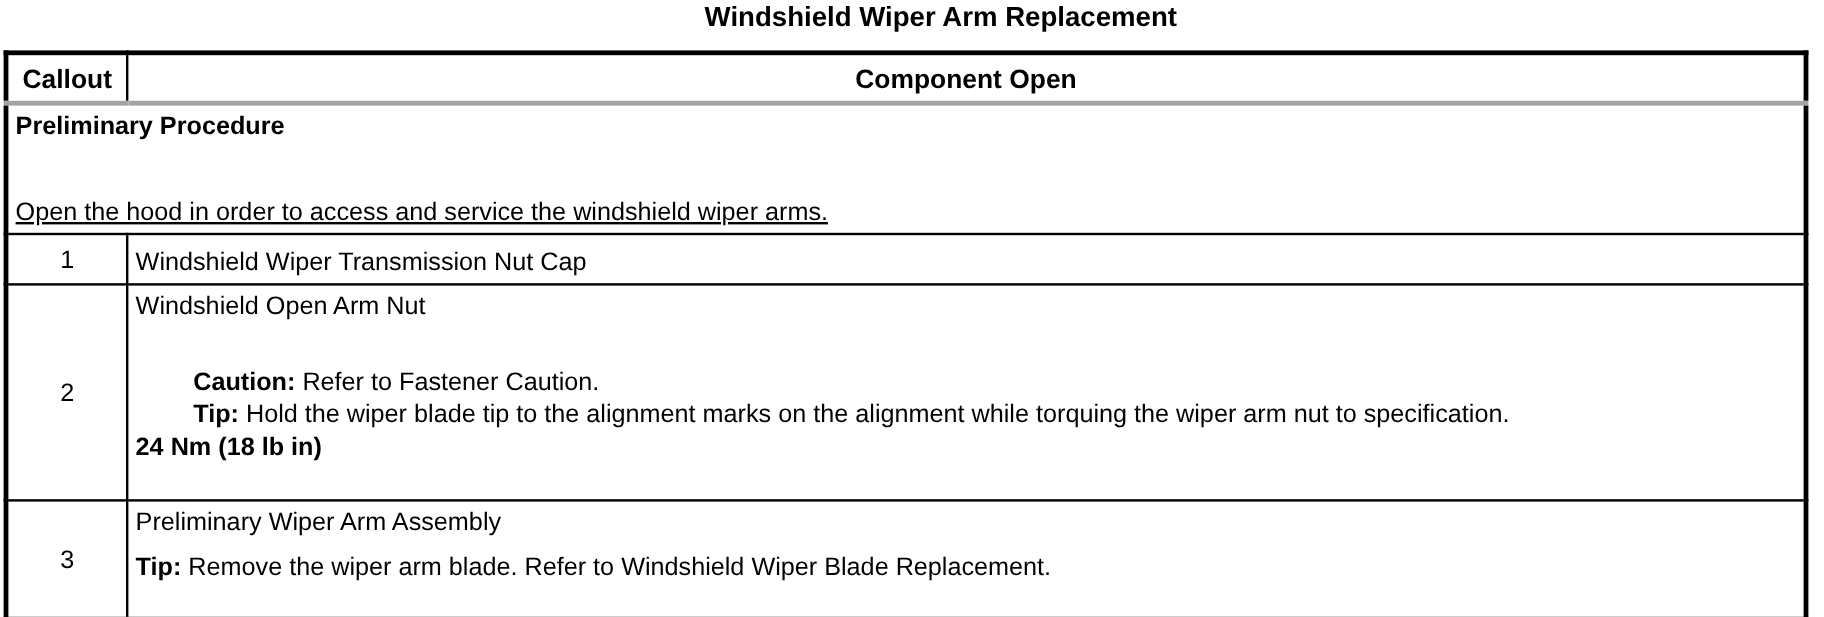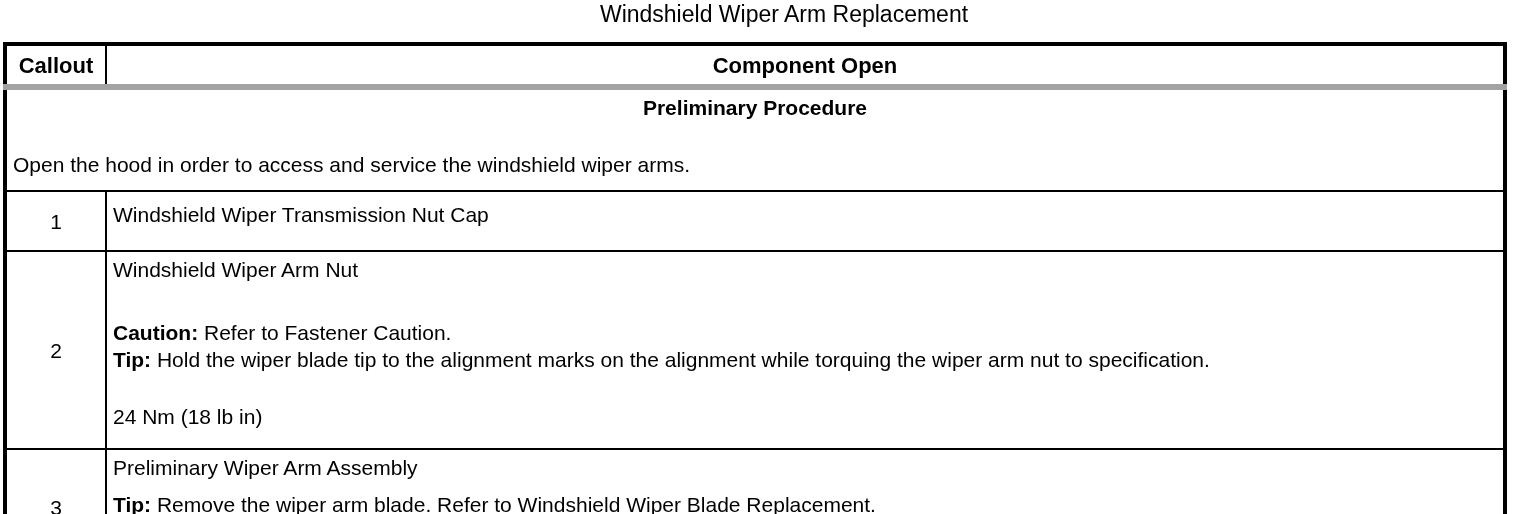--- a/index.html
+++ b/index.html
@@ -9,21 +9,21 @@
     height: 514px;
     background: #ffffff;
     overflow: hidden;
     font-family: "Liberation Sans", sans-serif;
     color: #000000;
   }
   .doc-title {
     padding-top: 2px;
     text-align: center;
     font-size: 23px;
-    font-weight: normal;
+    font-weight: bold;
     line-height: 24px;
     padding-left: 48px;
   }
   table.callout-table {
     position: absolute;
     left: 3px;
     top: 42px;
     width: 1504px;
     border-collapse: collapse;
     table-layout: fixed;
@@ -33,40 +33,40 @@
   .callout-table th,
   .callout-table td {
     border: 2px solid #000000;
     padding: 0;
     font-size: 21px;
     line-height: 27px;
     vertical-align: top;
   }
   .callout-table thead th {
     height: 38px;
-    border-bottom: 6px solid #a3a3a3;
+    border-bottom: 4px solid #a3a3a3;
     font-size: 22px;
     font-weight: bold;
     text-align: center;
     vertical-align: middle;
   }
   tr.row-preliminary td { height: 92px; padding: 4px 6px; }
   tr.row-item-1 td { height: 36px; }
   tr.row-item-2 td { height: 174px; }
   tr.row-item-3 td { height: 92px; }
   td.td-callout {
     text-align: center;
     vertical-align: middle;
   }
-  td.td-component { padding: 4px 10px 18px 6px; }
+  td.td-component { padding: 4px 10px 0 6px; }
   td.td-component.v-center { vertical-align: middle; }
-  .bold { font-weight: bold; text-align: center; }
-  .prelim-text { margin-top: 30px; }
-  .notes-block { margin-top: 36px; }
-  .torque-line { margin-top: 30px; font-weight: normal; }
+  .bold { font-weight: bold; }
+  .prelim-text { margin-top: 44px; text-decoration: underline; }
+  .notes-block { margin-top: 36px; margin-left: 48px; }
+  .torque-line { font-weight: bold; }
   .tip-block-sm { margin-top: 10px; }
 </style>
 </head>
 <body>
 
 <div class="doc-title">Windshield Wiper Arm Replacement</div>
 
 <table class="callout-table">
   <colgroup>
     <col class="col-callout">
@@ -87,21 +87,21 @@
     </tr>
 
     <tr class="row-item-1">
       <td class="td-callout">1</td>
       <td class="td-component v-center">Windshield Wiper Transmission Nut Cap</td>
     </tr>
 
     <tr class="row-item-2">
       <td class="td-callout">2</td>
       <td class="td-component">
-        <div>Windshield Wiper Arm Nut</div>
+        <div>Windshield Open Arm Nut</div>
         <div class="notes-block">
           <div><span class="bold">Caution:</span><span> Refer to Fastener Caution.</span></div>
           <div><span class="bold">Tip:</span><span> Hold the wiper blade tip to the alignment marks on the alignment while torquing the wiper arm nut to specification.</span></div>
         </div>
         <div class="torque-line">24 Nm (18 lb in)</div>
       </td>
     </tr>
 
     <tr class="row-item-3">
       <td class="td-callout">3</td>

